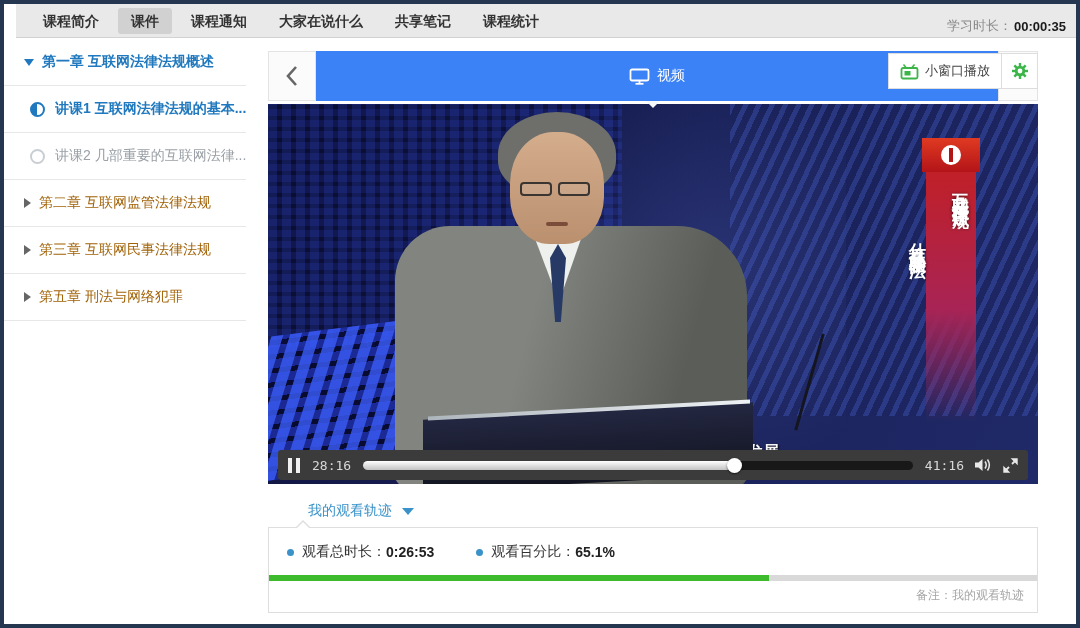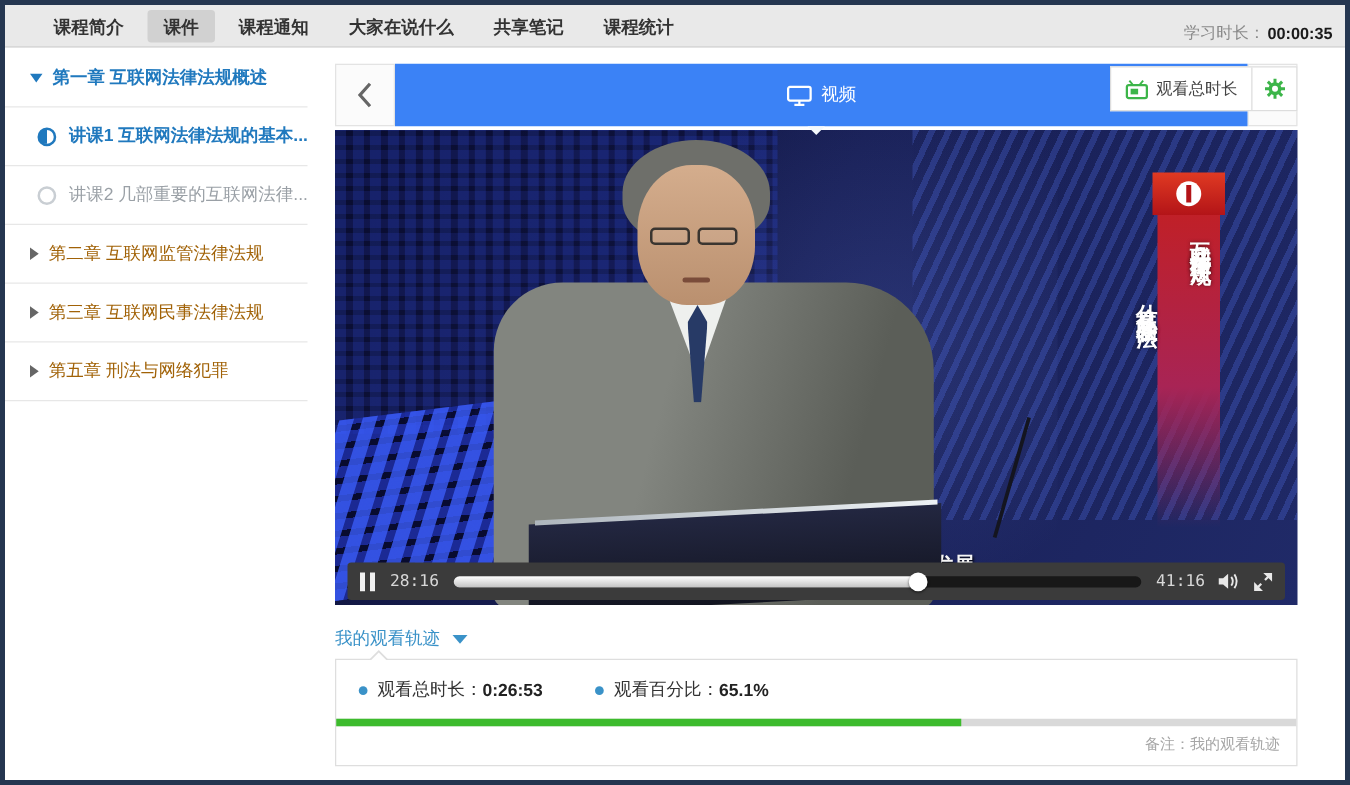--- a/index.html
+++ b/index.html
@@ -1,20 +1,20 @@
 <!DOCTYPE html>
 <html><head>
 <meta charset="utf-8">
 <style>
   * { margin:0; padding:0; box-sizing:border-box; }
   html,body { width:1080px; height:628px; font-family:"Liberation Sans","DejaVu Sans",sans-serif; background:#fff; }
   #page { position:relative; width:1080px; height:628px; border:4px solid #253650; background:#fff; overflow:hidden; }
 
   
-  #topnav { position:absolute; left:0; top:0; right:0; height:34px; background:#e9e9e9; border-bottom:1px solid #d2d2d2; display:flex; align-items:center; padding-left:26px; }
+  #topnav { position:absolute; left:12px; top:0; right:0; height:34px; background:#e9e9e9; border-bottom:1px solid #d2d2d2; display:flex; align-items:center; padding-left:14px; }
   .tab { font-size:14px; font-weight:bold; color:#333; padding:0 13px; line-height:26px; margin-right:6px; cursor:pointer; white-space:nowrap; }
   .tab.active { background:#d1d1d1; border-radius:3px; }
   #study-time { position:absolute; right:10px; top:0; height:44px; display:flex; align-items:center; font-size:13px; }
   #study-time .lbl { color:#8a8a8a; }
   #study-time .val { color:#1a1a1a; font-weight:bold; margin-left:2px; }
 
   
   #sidebar { position:absolute; left:0; top:35px; width:242px; bottom:0; background:#fff; }
   .side-item { height:47px; display:flex; align-items:center; border-bottom:1px solid #e7e7e7; cursor:pointer; font-size:14px; }
   .side-item .caret { margin-left:20px; margin-right:8px; width:0; height:0; }
@@ -86,21 +86,21 @@
   #pause-btn { display:flex; gap:4px; cursor:pointer; margin-right:12px; }
   #pause-btn span { width:4px; height:15px; background:#f0f0f0; display:block; }
   .vtime { font-family:"DejaVu Sans Mono","Liberation Mono",monospace; font-size:13px; color:#d8d8d8; white-space:nowrap; }
   #vtrack { flex:1; height:9px; background:#181818; border-radius:5px; margin:0 12px; position:relative; cursor:pointer; }
   #vfill { height:9px; background:linear-gradient(#ffffff,#c2c2c2); border-radius:5px; position:relative; }
   #vhandle { position:absolute; right:-8px; top:-3px; width:15px; height:15px; background:#fff; border-radius:50%; box-shadow:0 1px 2px rgba(0,0,0,.6); cursor:pointer; }
   #vol-btn,#fs-btn { display:flex; align-items:center; justify-content:center; cursor:pointer; margin-left:10px; }
 
   
   #track-link { position:absolute; left:264px; top:498px; display:flex; align-items:center; cursor:pointer; }
-  #track-link .txt { color:#3a92c8; font-size:14px; }
+  #track-link .txt { color:#3a92c8; font-size:14px;margin-left:40px; }
   #track-link .car { width:0; height:0; border-left:6px solid transparent; border-right:6px solid transparent; border-top:7px solid #3a92c8; margin-left:10px; }
   #track-panel { position:absolute; left:264px; top:523px; width:770px; height:86px; background:#fff; border:1px solid #dedede; }
   #panel-notch { position:absolute; left:26px; top:-8px; width:0; height:0; border-left:8px solid transparent; border-right:8px solid transparent; border-bottom:8px solid #dedede; }
   #panel-notch::after { content:""; position:absolute; left:-7px; top:1.5px; width:0; height:0; border-left:7px solid transparent; border-right:7px solid transparent; border-bottom:7px solid #fff; }
   #stats { display:flex; align-items:center; padding:15px 0 0 18px; font-size:14px; color:#333; }
   .dot { width:7px; height:7px; border-radius:50%; background:#3a92c8; margin-right:8px; flex:0 0 auto; }
   .stat { display:flex; align-items:center; margin-right:42px; }
   .stat .v { font-weight:bold; color:#222; }
   #gbar { margin-top:14px; height:6px; background:#d9d9d9; }
   #gfill { height:6px; background:#3dbb2d; }
@@ -176,21 +176,21 @@
       </div>
       <div id="ph-notch"></div>
       <div id="ph-overlay">
         <div id="small-window-btn">
           <svg width="19" height="17" viewBox="0 0 19 17">
               <rect x="1.5" y="5" width="16" height="10.5" rx="1.5" fill="none" stroke="#3cb549" stroke-width="1.8"></rect>
               <line x1="6" y1="4.5" x2="3.5" y2="1.5" stroke="#3cb549" stroke-width="1.5"></line>
               <line x1="12" y1="4.5" x2="14.5" y2="1.5" stroke="#3cb549" stroke-width="1.5"></line>
               <rect x="4.5" y="8" width="6" height="4.5" fill="#3cb549"></rect>
             </svg>
-          <span class="txt">观看总时长</span>
+          <span class="txt">小窗口播放</span>
         </div>
         <div id="gear-btn">
           <svg width="18" height="18" viewBox="0 0 18 18">
               <g stroke="#3cb549" stroke-width="2.4">
                 <line x1="9" y1="1" x2="9" y2="17"></line>
                 <line x1="1" y1="9" x2="17" y2="9"></line>
                 <line x1="3.3" y1="3.3" x2="14.7" y2="14.7"></line>
                 <line x1="14.7" y1="3.3" x2="3.3" y2="14.7"></line>
               </g>
               <circle cx="9" cy="9" r="5.2" fill="#3cb549"></circle>

